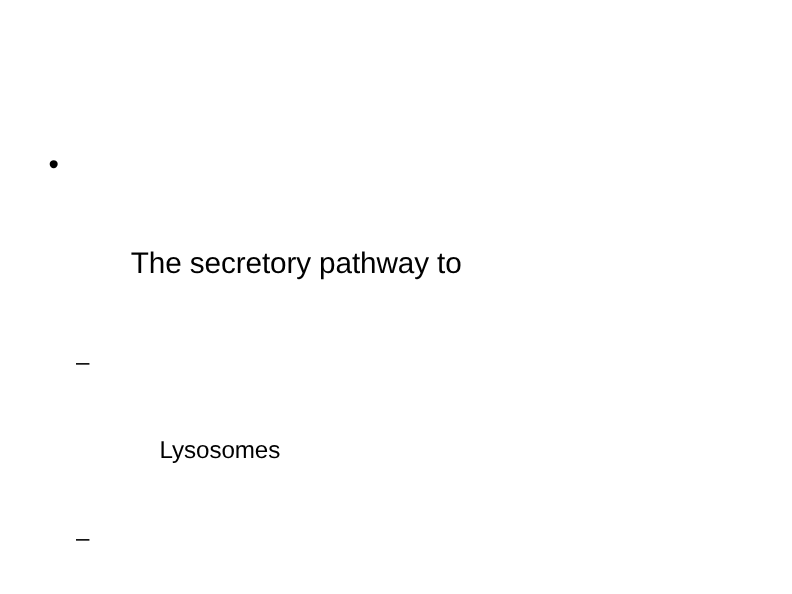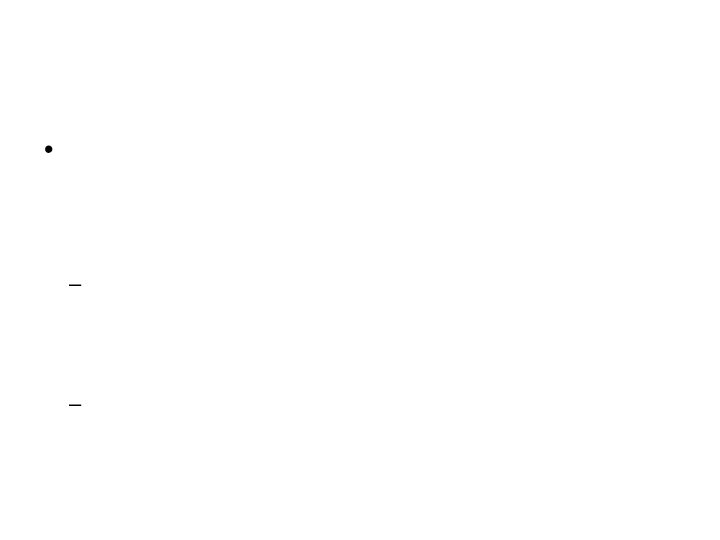--- a/index.html
+++ b/index.html
@@ -69,26 +69,28 @@
 </style>
 </head>
 <body>
 
 <div class="slide">
 
   <div class="body-block">
 
     <div class="lvl1">
       <span class="marker">•</span>
+      <span>The secretory pathway to</span>
     </div>
 
     <div class="sub-group">
 
       <div class="lvl2">
         <span class="marker">–</span>
+        <span>Lysosomes</span>
       </div>
 
       <div class="lvl2">
         <span class="marker">–</span>
         
       </div>
 
     </div>
 
   </div>

